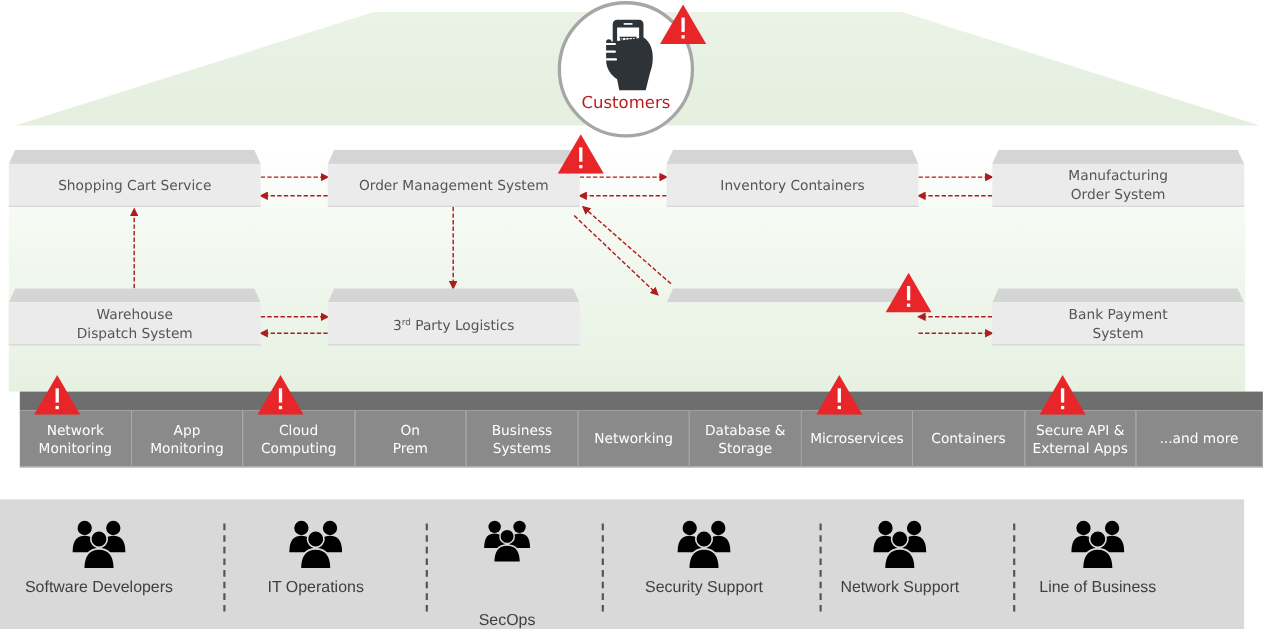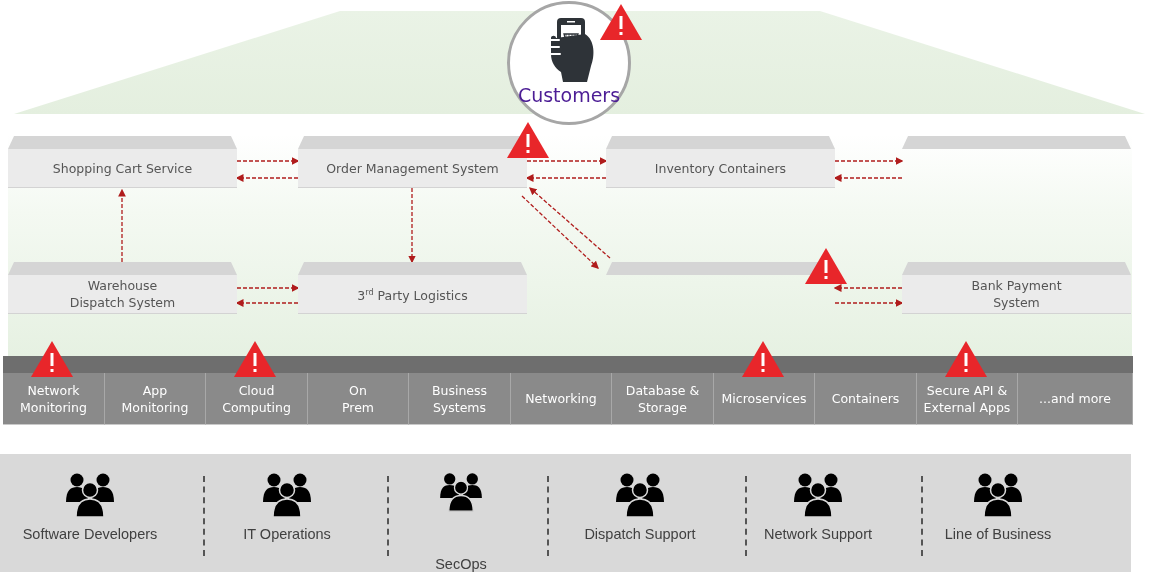--- a/index.html
+++ b/index.html
@@ -6,36 +6,36 @@
   body { width:1157px; height:572px; position:relative; overflow:hidden; font-family:"Liberation Sans", sans-serif; }
   .abs { position:absolute; }
   #bg-svg { position:absolute; left:0; top:0; }
   .sysbox { position:absolute; width:229px; height:52px; }
   .sysbox .top { position:absolute; left:0; right:0; top:0; height:13px; background:#d5d5d5;
      clip-path: polygon(6px 0, calc(100% - 6px) 0, 100% 100%, 0 100%); }
   .sysbox .face { position:absolute; left:0; right:0; top:13px; bottom:0; background:#ebebeb;
      border-bottom:1px solid #d3d3d3; display:flex; align-items:center; justify-content:center;
      text-align:center; font-family:"DejaVu Sans", sans-serif; font-size:12.5px; color:#555; line-height:17px; }
   .sysbox .face span { white-space:pre-line; }
-  .layer { position:absolute; left:3px; top:356px; width:1130px; height:51px;text-decoration:underline; }
+  .layer { position:absolute; left:18px; top:356px; width:1130px; height:51px;text-decoration:underline; }
   .layer .strip-top { position:absolute; left:0; right:0; top:0; height:17px; background:#6e6e6e; }
   .layer .cell { position:absolute; top:17px; height:52px; background:#8a8a8a; border-right:1px solid #a8a8a8;
      border-bottom:1px solid #c9c9c9; display:flex; align-items:center; justify-content:center; text-align:center;
      color:#fff; font-family:"DejaVu Sans", sans-serif; font-size:12.5px; line-height:17px; box-sizing:border-box; }
   .layer .cell span { white-space:pre-line; }
   .warn { position:absolute; width:42px; height:36px; }
   .teams { position:absolute; left:0; top:454px; width:1131px; height:118px; background:#d9d9d9; }
   .team { position:absolute; top:0; height:118px; display:flex; flex-direction:column; align-items:center; }
   .team .icon { margin-top:18px; }
   .team .lbl { margin-top:8px; font-size:14.5px; color:#404040; font-family:"Liberation Sans", sans-serif; }
   .vdash { position:absolute; top:22px; height:80px; width:0; border-left:2px dashed #555; }
   .cust-circle { position:absolute; left:507px; top:1px; width:124px; height:124px; border-radius:50%;
      background:#fff; border:3px solid #a6a6a6; box-sizing:border-box; }
   .cust-label { position:absolute; left:0; right:0; top:80px; text-align:center; font-family:"DejaVu Sans", sans-serif;
-     font-size:19px; color:#4c1d95; }
+     font-size:15px; color:#b91c1c; }
 </style>
 </head>
 <body>
 
 <svg id="bg-svg" width="1157" height="572">
   <defs>
     <linearGradient id="panelGrad" x1="0" y1="0" x2="0" y2="1">
       <stop offset="0" stop-color="#ffffff"></stop>
       <stop offset="0.35" stop-color="#f4f9f2"></stop>
       <stop offset="1" stop-color="#e6f1e2"></stop>
@@ -102,20 +102,24 @@
     </div>
 </div>
 <div class="sysbox" style="left:606px;top:136px">
   <div class="top"></div>
     <div class="face">
       <span>Inventory Containers</span>
     </div>
 </div>
 <div class="sysbox" style="left:902px;top:136px">
   <div class="top"></div>
+    <div class="face">
+      <span>Manufacturing
+Order System</span>
+    </div>
 </div>
 <div class="sysbox" style="left:8px;top:262px">
   <div class="top"></div>
     <div class="face">
       <span>Warehouse
 Dispatch System</span>
     </div>
 </div>
 <div class="sysbox" style="left:298px;top:262px">
   <div class="top"></div>
@@ -250,21 +254,21 @@
       </div>
       <div class="team" style="left: 560px; width: 160px;">
         <svg class="icon" width="50" height="46" viewBox="0 0 50 46">
           <circle cx="12" cy="8" r="6.5" fill="#000"></circle>
           <path d="M1,30 C1,18 6,15 12,15 C18,15 23,18 23,30 Z" fill="#000"></path>
           <circle cx="38" cy="8" r="6.5" fill="#000"></circle>
           <path d="M27,30 C27,18 32,15 38,15 C44,15 49,18 49,30 Z" fill="#000"></path>
           <circle cx="25" cy="18" r="7.5" stroke="#d9d9d9" stroke-width="1.5" fill="#000"></circle>
           <path d="M11,45 C11,31 17,27 25,27 C33,27 39,31 39,45 Z" fill="#000" stroke="#d9d9d9" stroke-width="1.5"></path>
         </svg>
-        <div class="lbl">Dispatch Support</div>
+        <div class="lbl">Security Support</div>
       </div>
       <div class="team" style="left: 738px; width: 160px;">
         <svg class="icon" width="50" height="46" viewBox="0 0 50 46">
           <circle cx="12" cy="8" r="6.5" fill="#000"></circle>
           <path d="M1,30 C1,18 6,15 12,15 C18,15 23,18 23,30 Z" fill="#000"></path>
           <circle cx="38" cy="8" r="6.5" fill="#000"></circle>
           <path d="M27,30 C27,18 32,15 38,15 C44,15 49,18 49,30 Z" fill="#000"></path>
           <circle cx="25" cy="18" r="7.5" stroke="#d9d9d9" stroke-width="1.5" fill="#000"></circle>
           <path d="M11,45 C11,31 17,27 25,27 C33,27 39,31 39,45 Z" fill="#000" stroke="#d9d9d9" stroke-width="1.5"></path>
         </svg>

